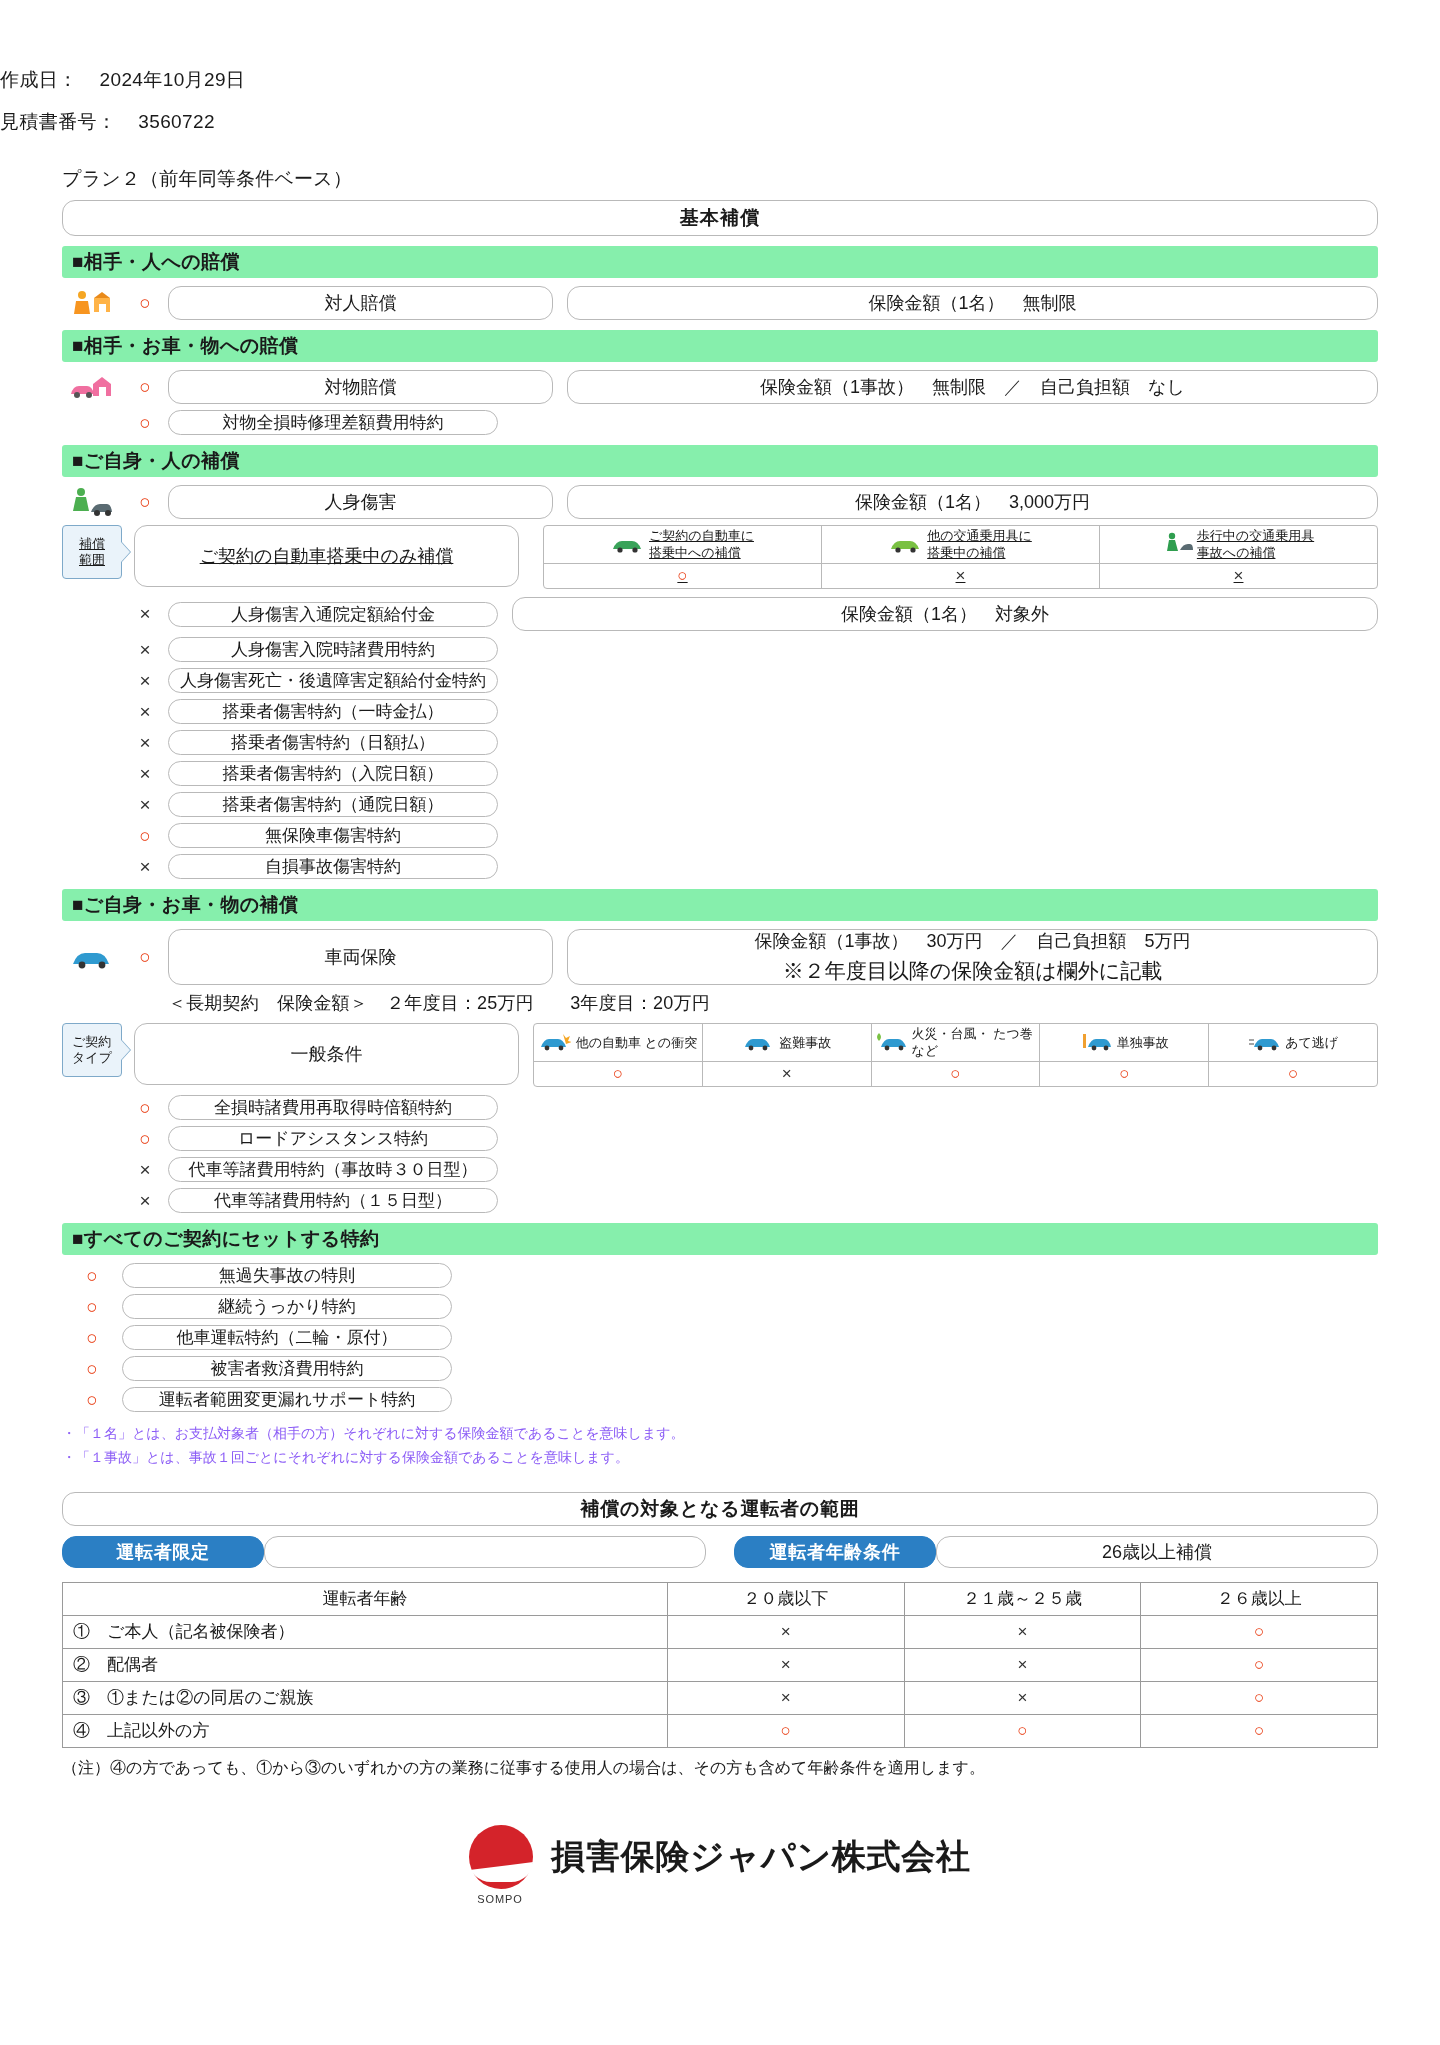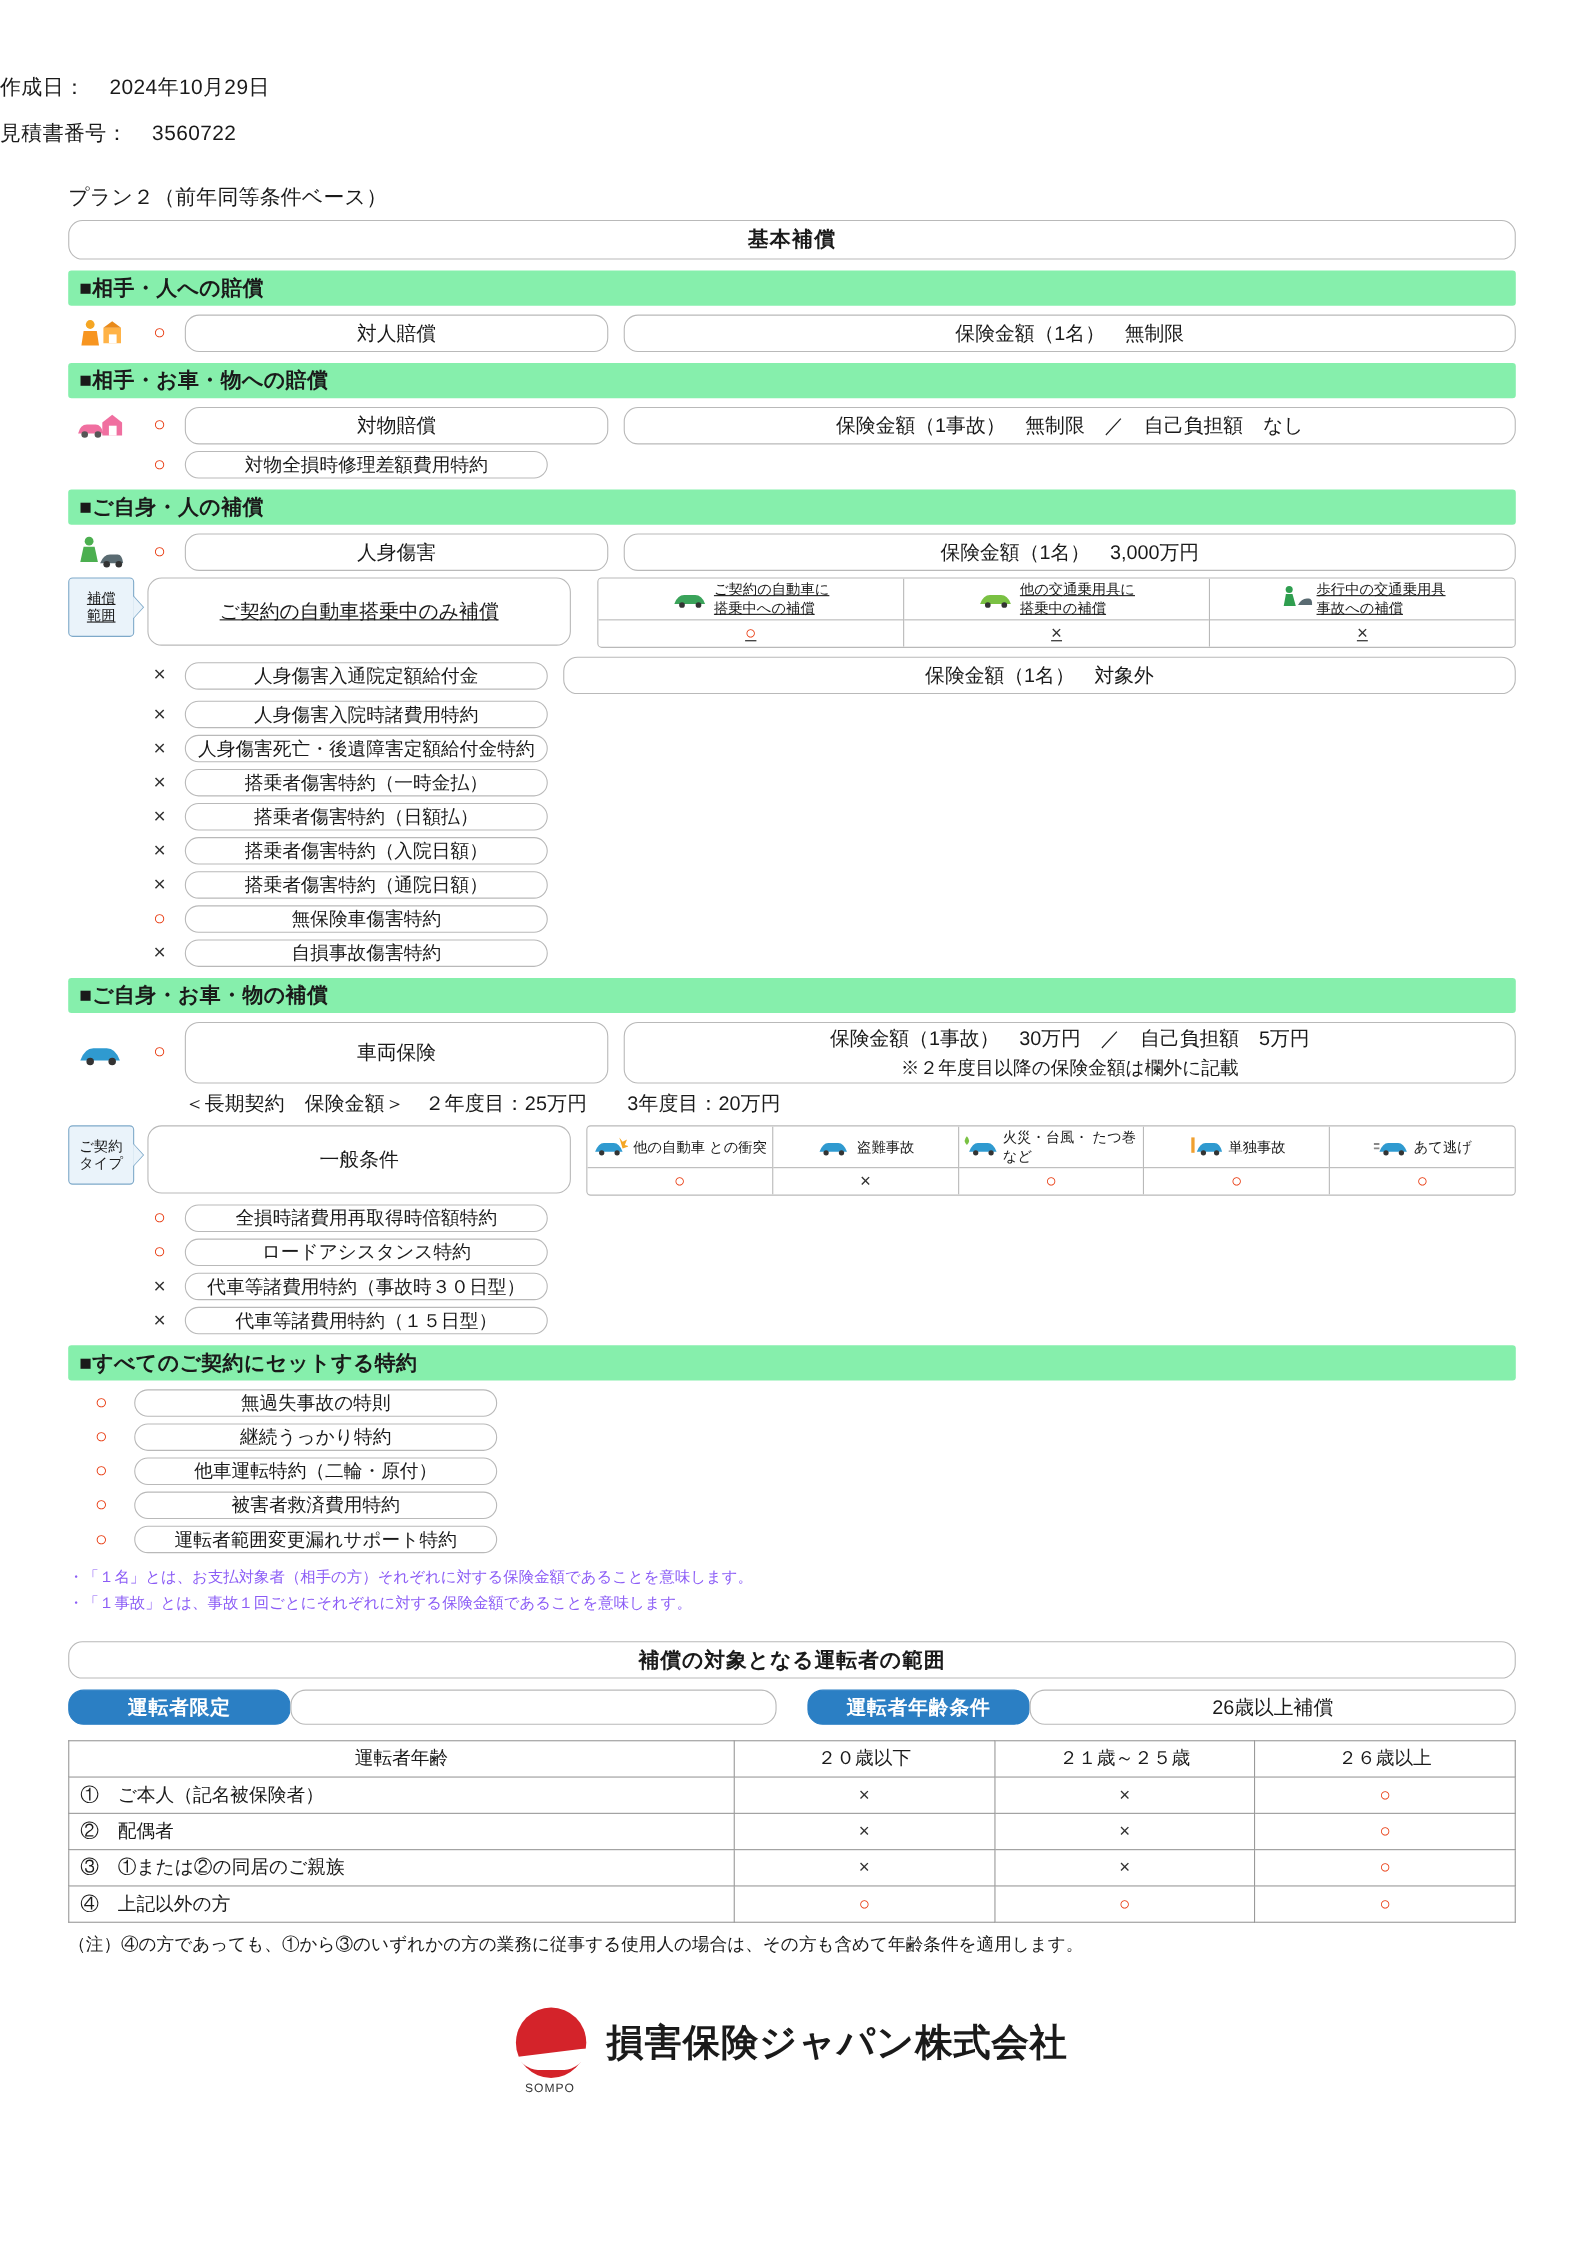--- a/index.html
+++ b/index.html
@@ -378,21 +378,21 @@
         <svg width="46" height="26" viewBox="0 0 46 26">
           <path d="M4 20 q4-11 12-11 h12 q8 0 12 11 z" fill="#2f9ad0"></path>
           <circle cx="13" cy="21" r="3.4" fill="#333"></circle>
           <circle cx="33" cy="21" r="3.4" fill="#333"></circle>
         </svg>
       </div>
       <div class="mark-cell mark-o">○</div>
       <div class="pill name-pill tall">車両保険</div>
       <div class="pill value-pill tall">
         <div>保険金額（1事故）　30万円　／　自己負担額　5万円</div>
-        <div style="font-size:17px;">※２年度目以降の保険金額は欄外に記載</div>
+        <div style="font-size:21px;">※２年度目以降の保険金額は欄外に記載</div>
       </div>
     </div>
     <div class="longterm">＜長期契約　保険金額＞　２年度目：25万円　　3年度目：20万円</div>
 
     <div class="row" style="align-items:flex-start;">
       <div class="scope-tag" style="white-space:pre-line;"><span>ご契約
 タイプ</span></div>
       <div class="pill name-pill tall" style="margin-right:14px;height:62px;">一般条件</div>
       <div class="veh-grid">
         <div class="veh-col">

